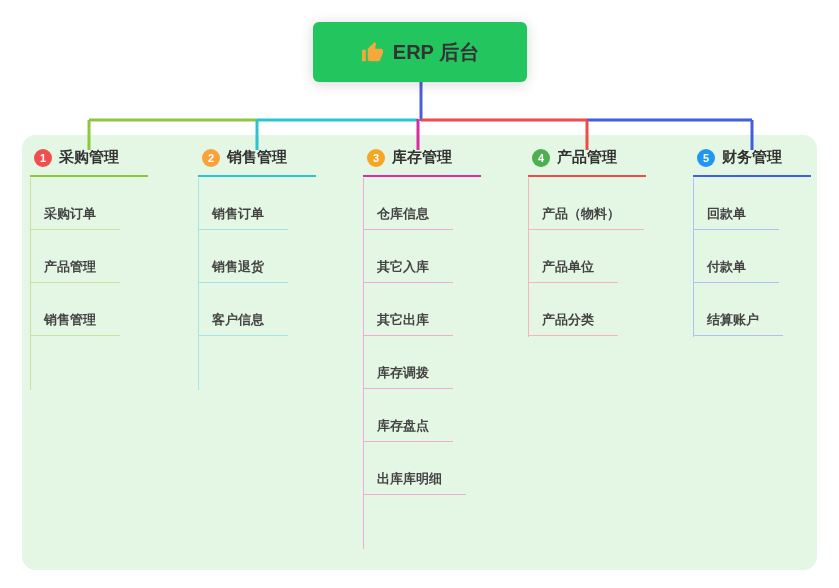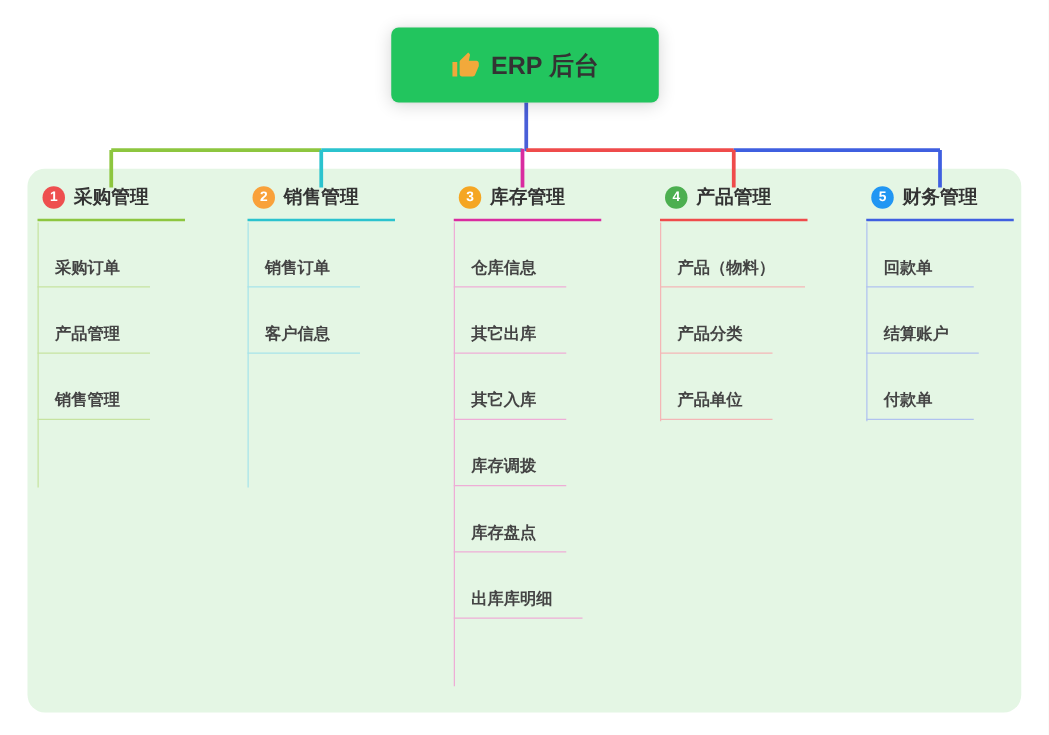--- a/index.html
+++ b/index.html
@@ -82,50 +82,51 @@
   <div class="child">销售管理</div>
 </div>
 
 <div class="branch" style="left:198px; top:146px; --c:var(--b1,#2bc3ce); --cl:var(--b1l,#a6e4e9); --bd:var(--b1bg,#f9a13a);">
   <div class="branch-head">
     <span class="badge">2</span>
     <span>销售管理</span>
   </div>
   <div class="spine" style="height:212px"></div>
   <div class="child">销售订单</div>
+  <div class="child">销售退货</div>
   <div class="child">客户信息</div>
 </div>
 
 <div class="branch" style="left:363px; top:146px; --c:var(--b2,#d92ca0); --cl:var(--b2l,#eeadd6); --bd:var(--b2bg,#f5a623);">
   <div class="branch-head">
     <span class="badge">3</span>
     <span>库存管理</span>
   </div>
   <div class="spine" style="height:371px"></div>
   <div class="child">仓库信息</div>
+  <div class="child">其它入库</div>
   <div class="child">其它出库</div>
-  <div class="child">其它入库</div>
   <div class="child">库存调拨</div>
   <div class="child">库存盘点</div>
   <div class="child">出库库明细</div>
 </div>
 
 <div class="branch" style="left:528px; top:146px; --c:var(--b3,#ef4b4b); --cl:var(--b3l,#f4b6b6); --bd:var(--b3bg,#4caf50);">
   <div class="branch-head">
     <span class="badge">4</span>
     <span>产品管理</span>
   </div>
   <div class="spine" style="height:159px"></div>
   <div class="child">产品（物料）</div>
+  <div class="child">产品单位</div>
   <div class="child">产品分类</div>
-  <div class="child">产品单位</div>
 </div>
 
 <div class="branch" style="left:693px; top:146px; --c:var(--b4,#3f5fe0); --cl:var(--b4l,#b0c2ef); --bd:var(--b4bg,#2196f3);">
   <div class="branch-head">
     <span class="badge">5</span>
     <span>财务管理</span>
   </div>
   <div class="spine" style="height:159px"></div>
   <div class="child">回款单</div>
+  <div class="child">付款单</div>
   <div class="child">结算账户</div>
-  <div class="child">付款单</div>
 </div>
 
 </body></html>

